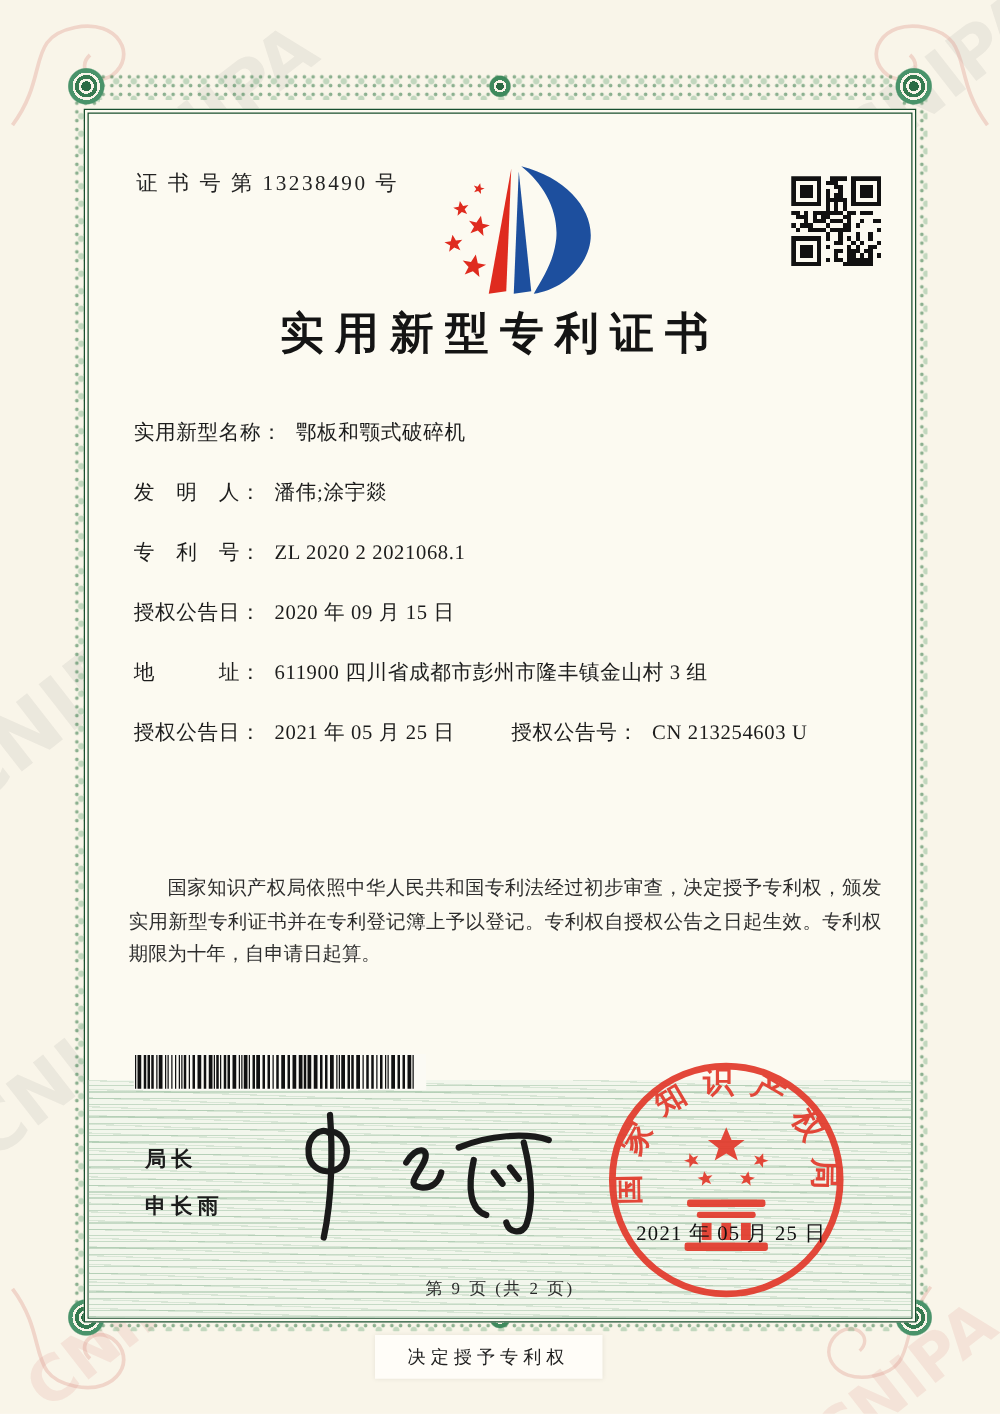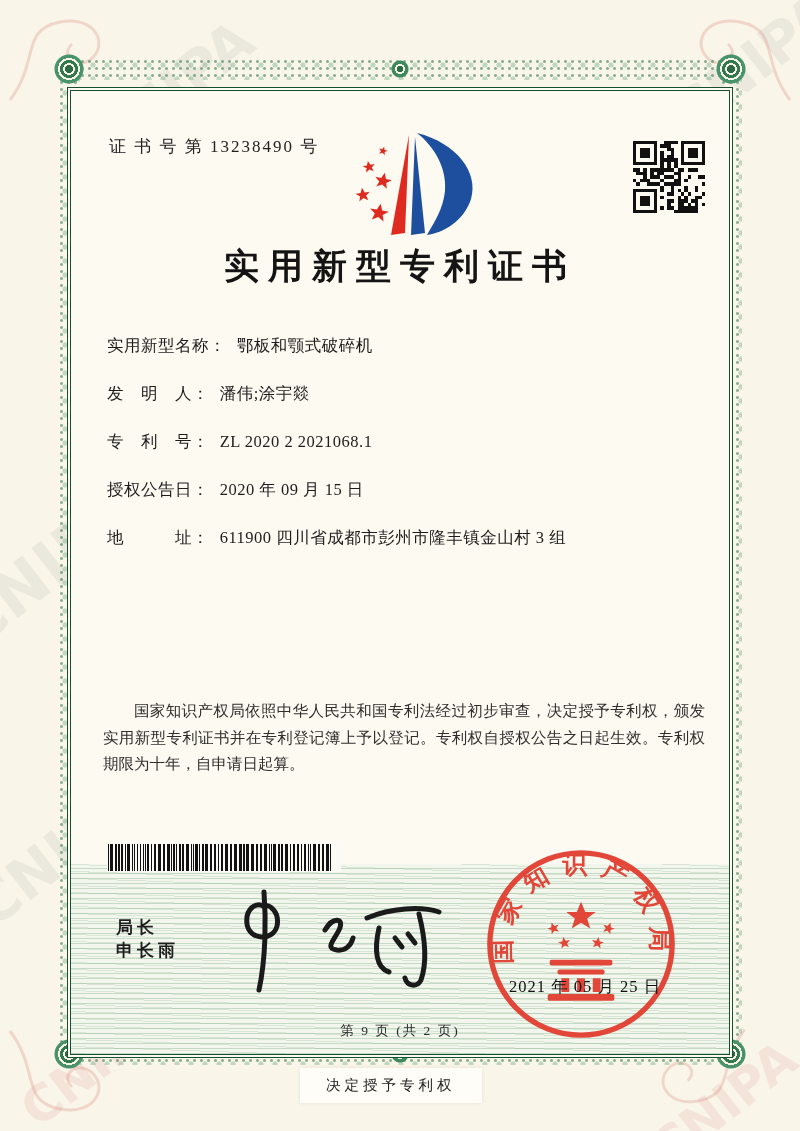--- a/index.html
+++ b/index.html
@@ -47,21 +47,21 @@
   .paras{position:absolute;left:32px;top:563px;width:602px;font-size:15.5px;
          line-height:26.5px;color:#2e2e2e;text-align:justify;margin-top:44px;}
   .paras p{margin:0;text-indent:2em;}
   
   .barcode{position:absolute;left:36px;top:752px;height:27px;width:232px;
            display:flex;align-items:stretch;background:#fbfaf4;padding:1px;}
   .barcode i{display:block;background:#111;}
   
   .officer{position:absolute;left:45px;top:825px;font-family:"Liberation Sans","DejaVu Sans",sans-serif;
            font-size:17px;font-weight:bold;color:#1d1d1d;letter-spacing:4px;}
-  .officer div{}
+  .officer div{margin-bottom:14px;}
   .signature{position:absolute;left:158px;top:795px;width:230px;height:115px;}
   
   .seal{position:absolute;left:412px;top:755px;width:196px;height:196px;opacity:.93;}
   .seal-date{position:absolute;left:438px;top:885px;width:200px;font-size:16.5px;color:#111;
              letter-spacing:1px;white-space:nowrap;}
   .page-info{position:absolute;left:0;right:0;bottom:14px;text-align:center;
              font-size:13.5px;color:#2a2a2a;letter-spacing:2px;}
   
   .footer-note{position:absolute;left:300px;top:1068px;background:#fffdf8;
                padding:8px 26px;font-size:14.5px;letter-spacing:4px;color:#222;
@@ -367,20 +367,28 @@
       <span class="val">ZL 2020 2 2021068.1</span>
     </div>
     <div class="frow">
       <span class="lab">授权公告日：</span>
       <span class="val">2020 年 09 月 15 日</span>
     </div>
     <div class="frow">
       <span class="lab">地　　　址：</span>
       <span class="val">611900 四川省成都市彭州市隆丰镇金山村 3 组</span>
     </div>
+    <div class="frow">
+      <span class="lab">授权公告日：</span>
+      <span class="val">2021 年 05 月 25 日</span>
+      <span class="grant-no">
+        <span class="lab">授权公告号：</span>
+        <span class="val">CN 213254603 U</span>
+      </span>
+    </div>
   </div>
 
   <div class="paras">
     <p>国家知识产权局依照中华人民共和国专利法经过初步审查，决定授予专利权，颁发实用新型专利证书并在专利登记簿上予以登记。专利权自授权公告之日起生效。专利权期限为十年，自申请日起算。</p>
   </div>
 
   <div class="barcode" id="barcode">
       <i style="width: 1px; margin-right: 1px;"></i>
       <i style="width: 3px; margin-right: 2px;"></i>
       <i style="width: 2px; margin-right: 1px;"></i>

